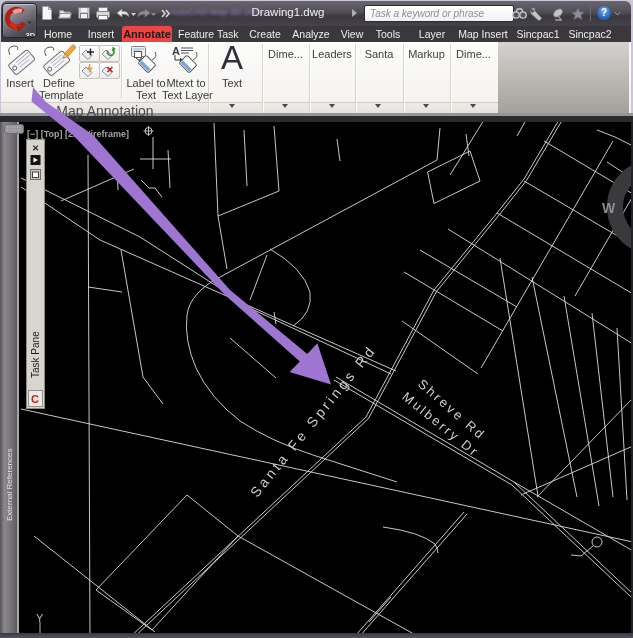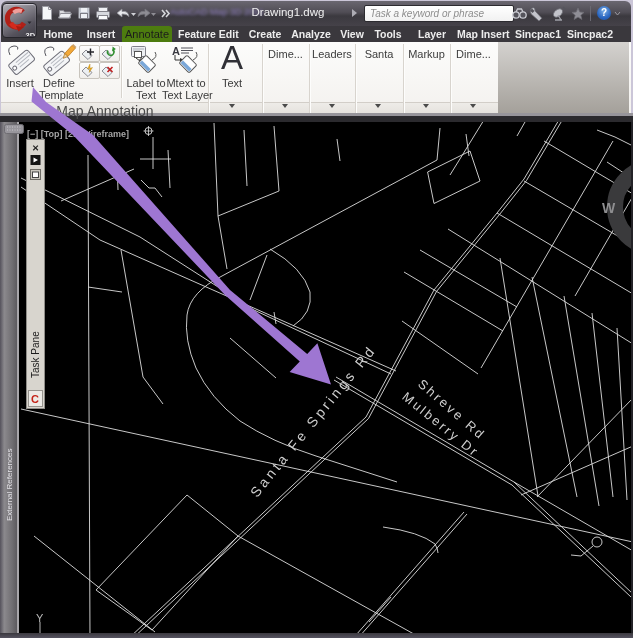--- a/index.html
+++ b/index.html
@@ -4,22 +4,22 @@
 body{width:633px;height:638px;background:#cbc6d8;font-family:"Liberation Sans",sans-serif;overflow:hidden;position:relative}
 .abs{position:absolute}
 #titlebar{left:1px;top:1px;width:630px;height:25px;border-radius:6px 6px 0 0;background:linear-gradient(#6a6770,#504d55 45%,#3b393f 60%,#454249);border-bottom:1px solid #222}
 #tabrow{left:1px;top:26px;width:630px;height:16px;background:#3a383d}
 #ribbon{left:1px;top:42px;width:630px;height:73px;background:linear-gradient(#fcfcfb,#f3f1ee)}
 #ribbonright{left:498px;top:42px;width:131px;height:73px;background:linear-gradient(#d4d2cf,#a39f99)}
 #paneltitles{left:1px;top:102px;width:497px;height:13px;background:linear-gradient(#eeece8,#e3e0db);border-top:1px solid #d2cec8}
 #darkstrip{left:0px;top:116px;width:633px;height:6px;background:#2b2a2e}
 #mapbase{left:0px;top:122px;width:633px;height:516px;background:#232227}
 .vsep{position:absolute;top:44px;height:69px;width:1px;background:#d8d4ce;border-right:1px solid #fdfdfc}
-.tab{position:absolute;top:27px;height:15px;color:#ededed;font-size:10.5px;font-weight:bold;text-align:center;line-height:15px;white-space:nowrap}
-#activetab{position:absolute;left:122px;top:26px;width:50px;height:16px;background:#4d7c0f;border-radius:3px 3px 0 0;color:#1c1c1c;font-size:11px;font-weight:normal;text-align:center;line-height:16px}
+.tab{position:absolute;top:27px;height:15px;color:#ededed;font-size:10.5px;font-weight:normal;text-align:center;line-height:15px;white-space:nowrap}
+#activetab{position:absolute;left:122px;top:26px;width:50px;height:16px;background:#ef4444;border-radius:3px 3px 0 0;color:#1c1c1c;font-size:11px;font-weight:bold;text-align:center;line-height:16px}
 .plabel{position:absolute;top:48px;font-size:11px;color:#3c3c3c;text-align:center;white-space:nowrap}
 .parrow{position:absolute;top:104px;width:0;height:0;border-left:3.5px solid transparent;border-right:3.5px solid transparent;border-top:4px solid #4a4a4a}
 .biglabel{position:absolute;font-size:11px;color:#3a3a3a;text-align:center;line-height:11.5px;white-space:nowrap}
 .gridbtn{position:absolute;width:19px;height:15px;background:linear-gradient(#fdfdfd,#f0eeeb);border:1px solid #c8c4bd;border-radius:2px}
 #searchbox{left:364px;top:5px;width:143px;height:15px;background:linear-gradient(#ffffff,#f1f1f1);border:1px solid #2c2b30;border-radius:2px;color:#8d8d8d;font-size:10px;font-style:italic;line-height:15px;padding-left:5px}
 #qtitle{left:228px;top:5px;width:120px;height:15px;color:#f0f0f0;font-size:11.5px;text-align:center;line-height:14px}
 #fuzzy{left:170px;top:7px;width:80px;height:12px;color:#8577b5;font-size:9px;filter:blur(1.6px);white-space:nowrap}
 #helpbtn{left:597px;top:6px;width:14px;height:14px;border-radius:50%;background:radial-gradient(circle at 50% 35%,#7fb2e8,#2a66c0 60%,#1c4f9e);color:#fff;font-size:10px;font-weight:bold;text-align:center;line-height:14px}
 #leftstrip{left:0px;top:122px;width:17px;height:516px;background:linear-gradient(90deg,#55525c,#8b898d 25%,#716f73 70%,#5c5a5e)}
 #leftstrip2{left:17px;top:122px;width:2px;height:516px;background:#a8a6aa}
@@ -95,21 +95,21 @@
   <path d="M8,19 a9,9 0 0 0 10,4" fill="none" stroke="#d42a1c" stroke-width="4.5"></path>
   <path d="M13,22 l8,1 -5.5,4.5 z" fill="#a81c10"></path>
   <text x="22.5" y="33.5" font-size="7.5" font-weight="bold" fill="#ededef" font-family="Liberation Sans,sans-serif">3D</text>
   <path d="M24.5,17.5 l4,0 -2,2.4 z" fill="#2b2a31"></path>
 </svg>
 
 
 <div id="activetab">Annotate</div>
 <div class="tab" style="left:40px;width:36px">Home</div>
 <div class="tab" style="left:83px;width:36px">Insert</div>
-<div class="tab" style="left:178px;width:60px">Feature Edit</div>
+<div class="tab" style="left:178px;width:60px">Feature Task</div>
 <div class="tab" style="left:246px;width:38px">Create</div>
 <div class="tab" style="left:290px;width:42px">Analyze</div>
 <div class="tab" style="left:338px;width:28px">View</div>
 <div class="tab" style="left:371px;width:34px">Tools</div>
 <div class="tab" style="left:412px;width:40px">Layer</div>
 <div class="tab" style="left:457px;width:52px">Map Insert</div>
 <div class="tab" style="left:514px;width:48px">Sincpac1</div>
 <div class="tab" style="left:566px;width:48px">Sincpac2</div>
 
 

